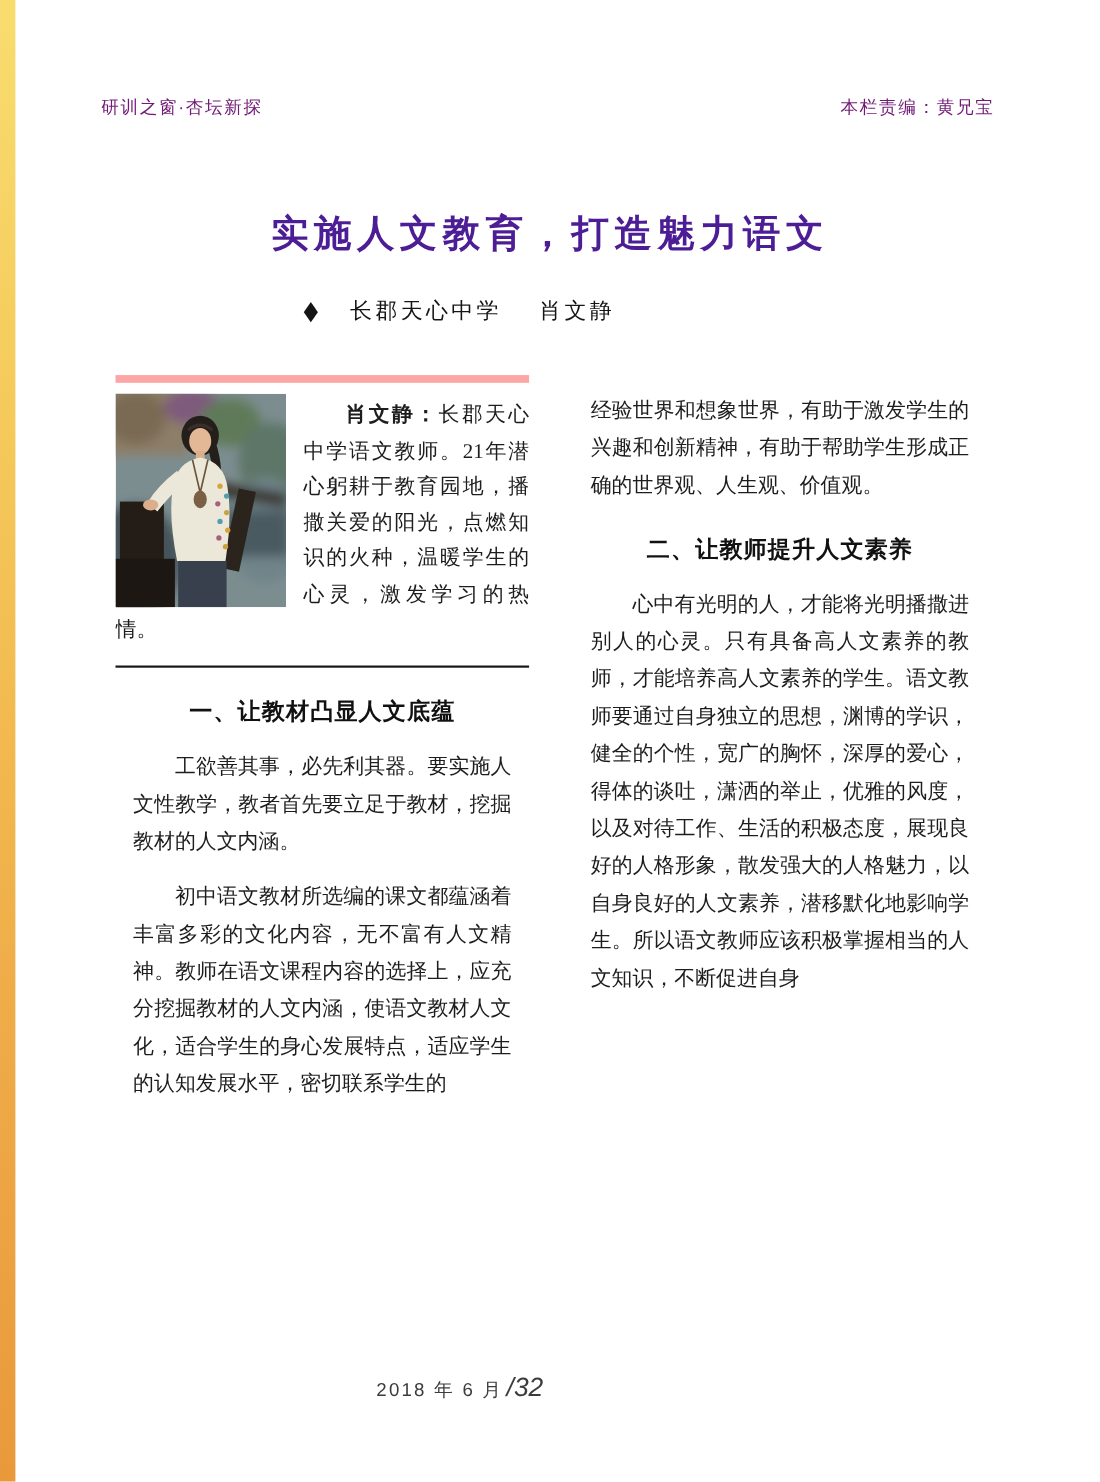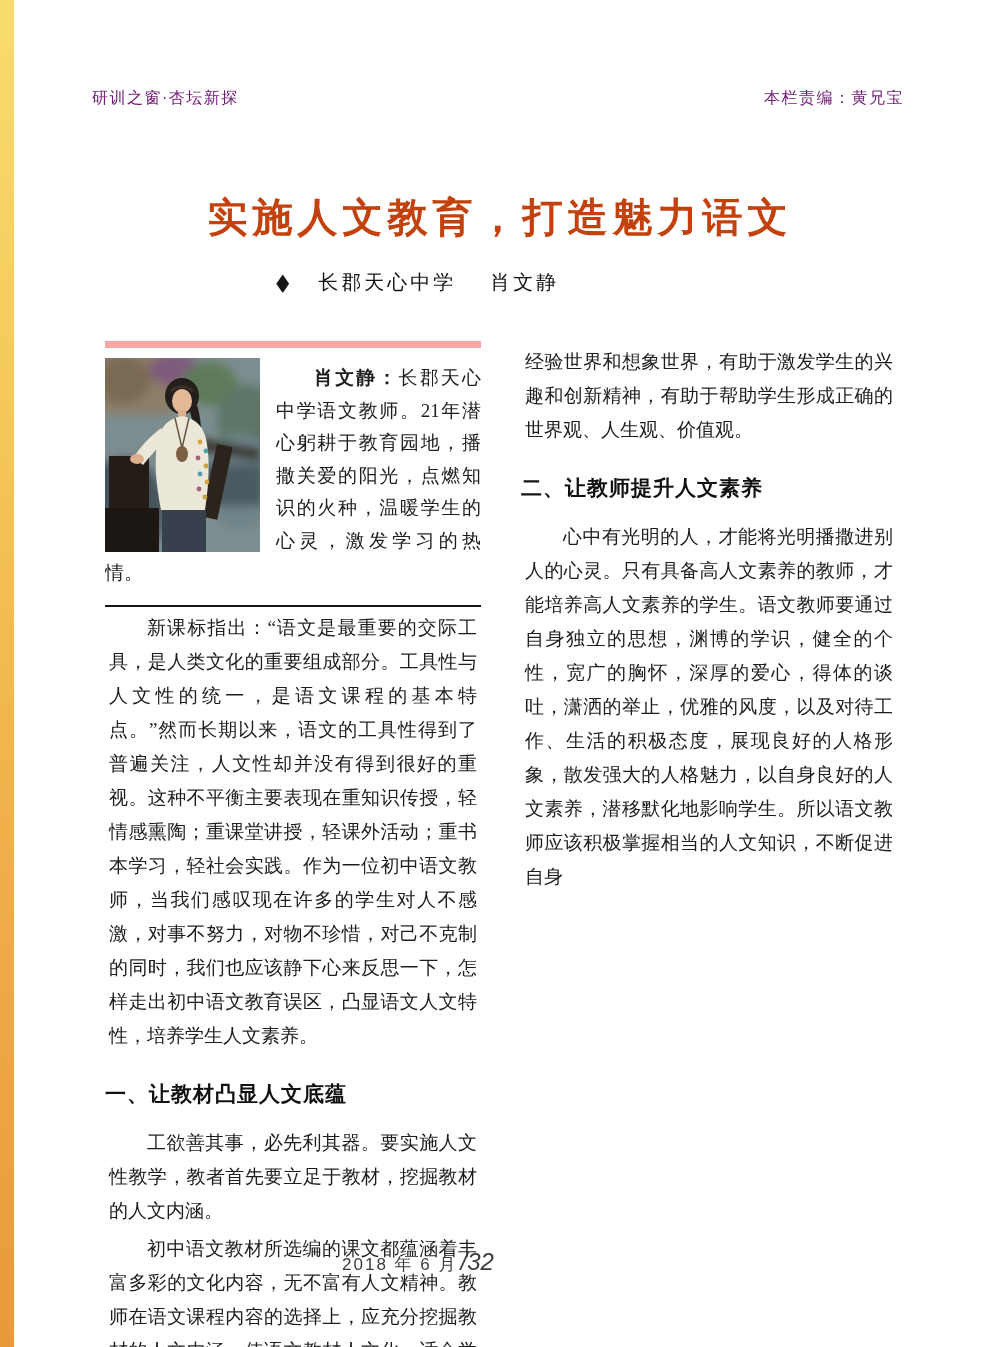--- a/index.html
+++ b/index.html
@@ -12,46 +12,46 @@
     background:linear-gradient(180deg,#f8dd6e 0%,#f5c85a 30%,#efae49 65%,#e9993a 100%);
   }
   .hdr{
     position:absolute;top:88px;left:92px;width:812px;
     display:flex;justify-content:space-between;
     font-family:"Liberation Sans", sans-serif;font-size:16px;color:#701a75;
     letter-spacing:1.5px;
   }
   .title{
     position:absolute;top:190px;left:0;width:1000px;text-align:center;
-    font-size:40px;font-weight:bold;color:#c2410c;letter-spacing:5px;
+    font-size:34px;font-weight:bold;color:#4c1d95;letter-spacing:5px;
   }
   .byline{
     position:absolute;top:268px;left:0;width:832px;text-align:center;
     font-size:20px;color:#151515;letter-spacing:3px;
   }
   .byline .diamond{display:inline-block;transform:scaleX(.7);font-size:24px;margin-right:16px;vertical-align:-1px;}
   .byline .aff{margin-right:26px;}
   .cols{
     position:absolute;left:105px;top:341px;width:792px;
     display:flex;gap:40px;
   }
   .col{width:376px;font-size:19px;line-height:34px;text-align:justify;color:#1d1d1d;}
   .bio-box{
     border-top:7px solid #fca5a5;border-bottom:2px solid #161616;
     padding:10px 0 15px;overflow:hidden;
   }
   .photo{float:left;width:155px;height:194px;margin-right:16px;display:block;}
   .bio-text{font-size:19px;line-height:32.5px;text-indent:2em;margin:4px 0 0;}
   .bio-lead{font-weight:bold;}
-  p.body{margin:4px;text-indent:2em;}
+  p.body{margin:16px;text-indent:2em;}
   p.cont{text-indent:0;}
   .mt1{margin-top:36px;}
   h3.sec{
     font-family:"Liberation Sans", sans-serif;font-size:21px;font-weight:bold;
-    color:#111;margin:24px 0 15px;letter-spacing:1px;text-align:left;
+    color:#111;margin:24px 0 15px;letter-spacing:1px;text-align:center;
   }
   .ftr{
     position:absolute;top:1248px;left:0;width:836px;text-align:center;
     font-family:"Liberation Sans", sans-serif;font-size:17px;color:#3c3c3c;letter-spacing:2px;
   }
   .ftr .pageno{font-size:24px;letter-spacing:0;margin-left:3px;font-style:italic;}
 </style>
 </head>
 <body>
 
@@ -116,21 +116,20 @@
               <circle cx="102" cy="124" r="2.4" fill="#d9a23c"></circle>
             <circle cx="94" cy="131" r="2.4" fill="#a85f7e"></circle>
               <circle cx="100" cy="139" r="2.4" fill="#caa33f"></circle>
           </g>
           <rect x="57" y="152" width="44" height="42" fill="#39404d"></rect>
         </g>
       </svg>
       <p class="bio-text"><span class="bio-lead">肖文静：</span><span>长郡天心中学语文教师。21年潜心躬耕于教育园地，播撒关爱的阳光，点燃知识的火种，温暖学生的心灵，激发学习的热情。</span></p>
     </div>
 
-    <p class="body mt1">新课标指出：“语文是最重要的交际工具，是人类文化的重要组成部分。工具性与人文性的统一，是语文课程的基本特点。”然而长期以来，语文的工具性得到了普遍关注，人文性却并没有得到很好的重视。这种不平衡主要表现在重知识传授，轻情感熏陶；重课堂讲授，轻课外活动；重书本学习，轻社会实践。作为一位初中语文教师，当我们感叹现在许多的学生对人不感激，对事不努力，对物不珍惜，对己不克制的同时，我们也应该静下心来反思一下，怎样走出初中语文教育误区，凸显语文人文特性，培养学生人文素养。</p>
 
     <h3 class="sec">一、让教材凸显人文底蕴</h3>
 
     <p class="body">工欲善其事，必先利其器。要实施人文性教学，教者首先要立足于教材，挖掘教材的人文内涵。</p>
     <p class="body">初中语文教材所选编的课文都蕴涵着丰富多彩的文化内容，无不富有人文精神。教师在语文课程内容的选择上，应充分挖掘教材的人文内涵，使语文教材人文化，适合学生的身心发展特点，适应学生的认知发展水平，密切联系学生的</p>
   </div>
 
   <div class="col">
     <p class="body cont">经验世界和想象世界，有助于激发学生的兴趣和创新精神，有助于帮助学生形成正确的世界观、人生观、价值观。</p>
 

